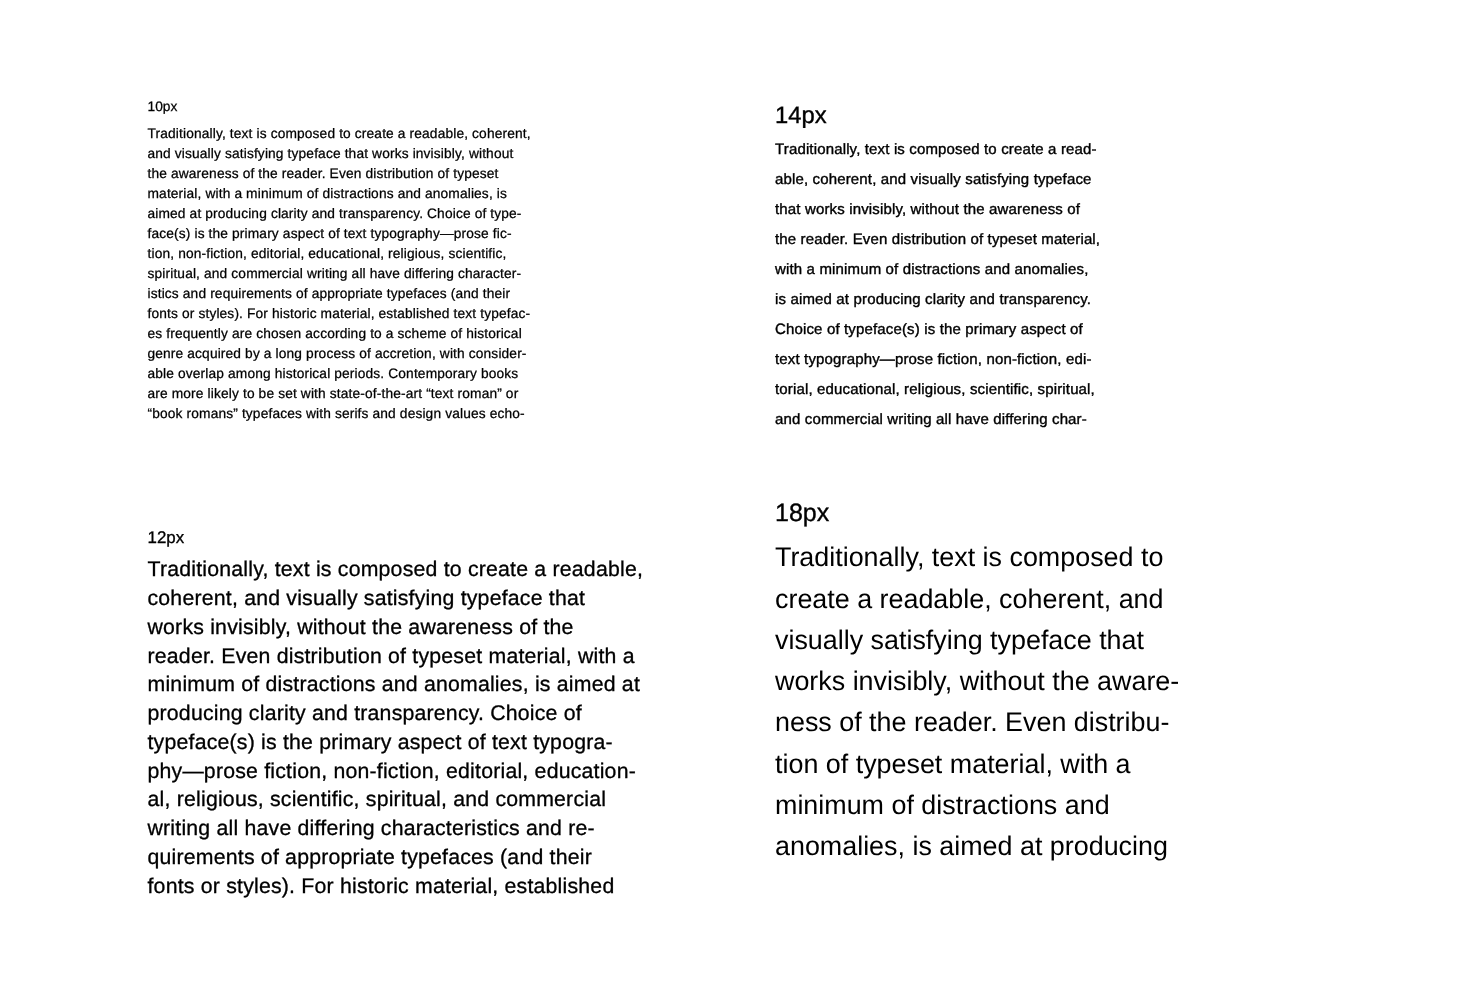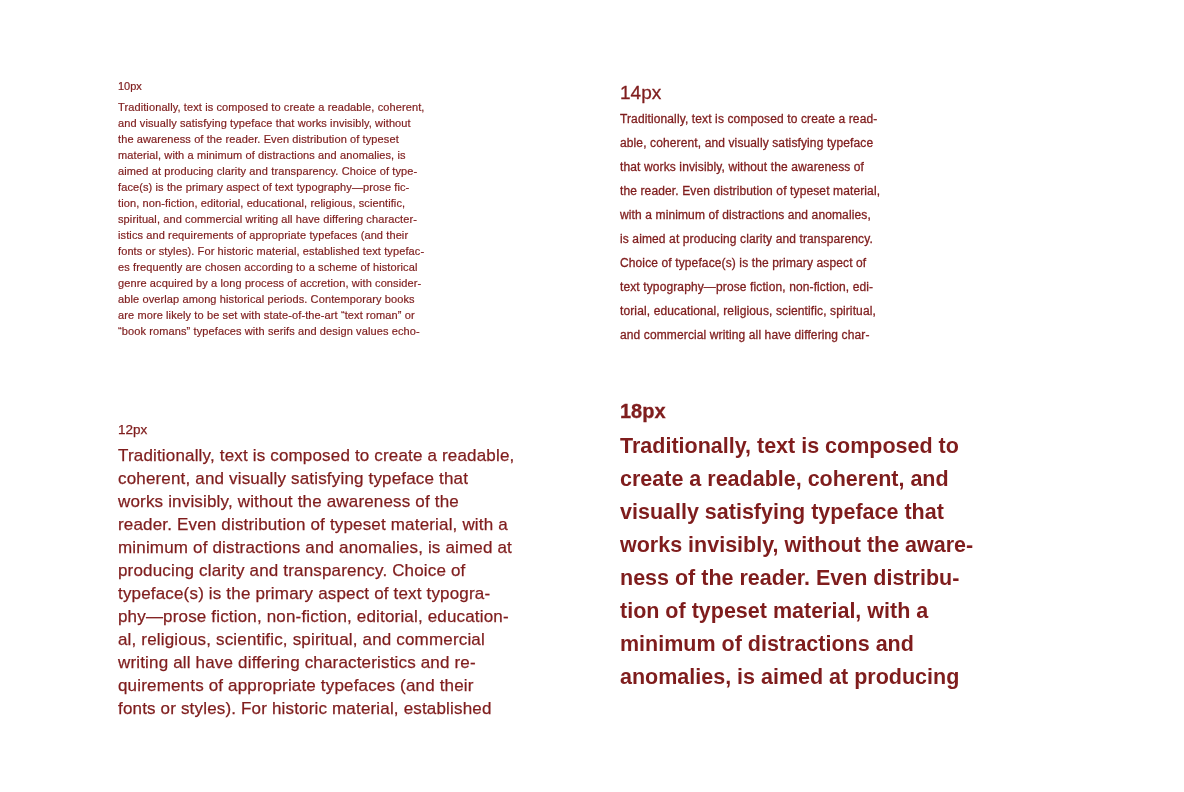--- a/index.html
+++ b/index.html
@@ -7,21 +7,21 @@
     padding: 0;
     background: #ffffff;
   }
   .page {
     position: relative;
     width: 1184px;
     height: 792px;
     background: #ffffff;
     overflow: hidden;
     font-family: "Liberation Sans", sans-serif;
-    color: #7f1d1d;
+    color: #000000;
     border-radius: 10px;
   }
   .specimen {
     position: absolute;
   }
   .specimen .size-label {
     white-space: pre-line;
     font-weight: 500;
   }
   .specimen .specimen-text {
@@ -36,22 +36,22 @@
   
   .specimen-12 { left: 118px; top: 420px; width: 412px; }
   .specimen-12 .size-label { font-size: 13.5px; line-height: 20px; margin: 0 0 4px 0; -webkit-text-stroke: 0.25px currentColor; }
   .specimen-12 .specimen-text { font-size: 17px; line-height: 23px; -webkit-text-stroke: 0.25px currentColor; }
   
   .specimen-14 { left: 620px; top: 82px; width: 456px; }
   .specimen-14 .size-label { font-size: 19px; line-height: 22px; margin: 0 0 3px 0; -webkit-text-stroke: 0.3px currentColor; }
   .specimen-14 .specimen-text { font-size: 12px; line-height: 24px; -webkit-text-stroke: 0.3px currentColor; }
   
   .specimen-18 { left: 620px; top: 398px; width: 456px; }
-  .specimen-18 .size-label { font-size: 20px; line-height: 26px; margin: 0 0 6px 0; font-weight: bold; -webkit-text-stroke: 0.3px currentColor; }
-  .specimen-18 .specimen-text { font-size: 21.5px; line-height: 33px; font-weight: 700; letter-spacing: 0; }
+  .specimen-18 .size-label { font-size: 20px; line-height: 26px; margin: 0 0 6px 0; -webkit-text-stroke: 0.3px currentColor; }
+  .specimen-18 .specimen-text { font-size: 21.5px; line-height: 33px; font-weight: 400; letter-spacing: 0; }
   h2, p { margin: 0; padding: 0; }
 </style>
 </head>
 <body>
 
 <div class="page">
 
   <section class="specimen specimen-10">
     <h2 class="size-label">10px</h2>
     <p class="specimen-text">Traditionally, text is composed to create a readable, coherent,

